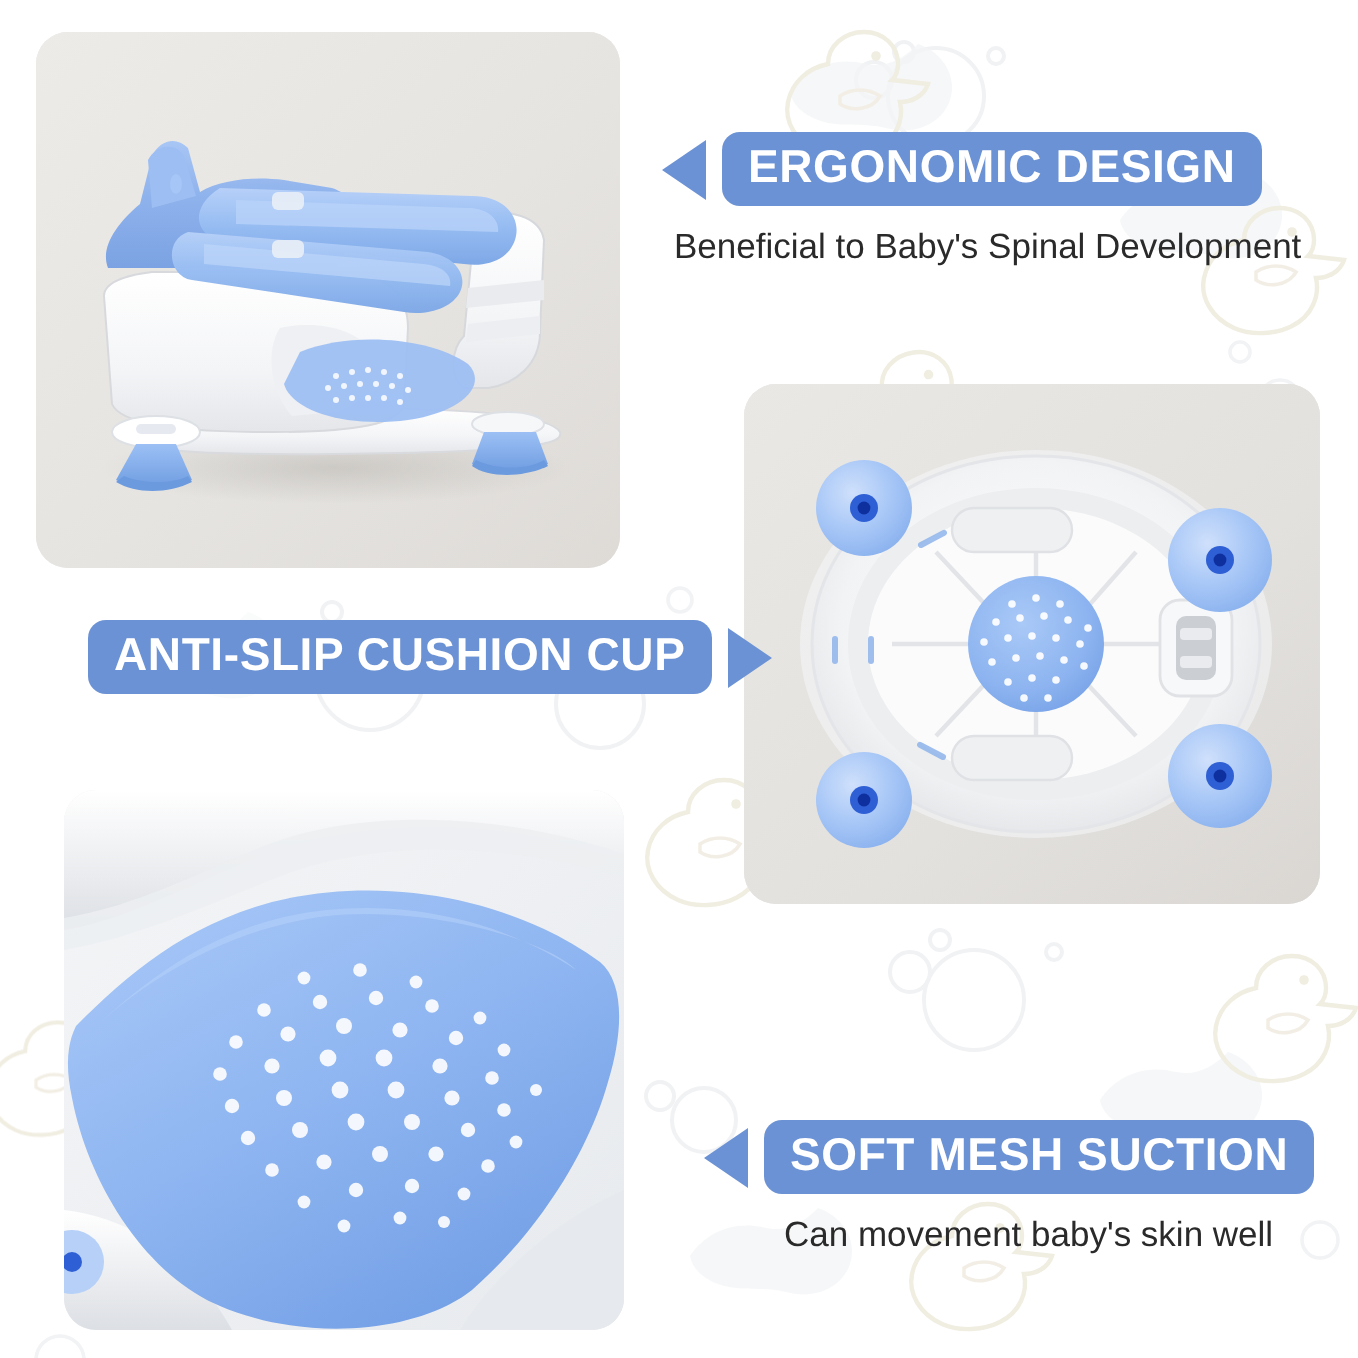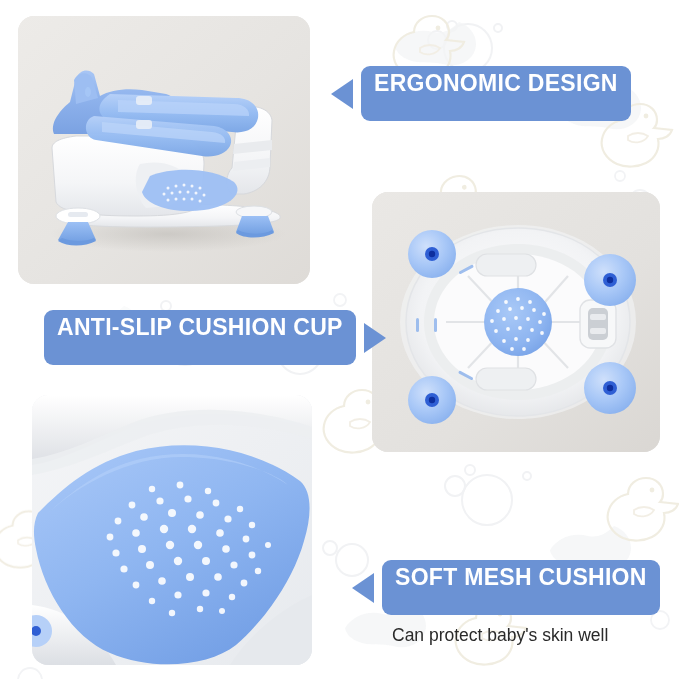--- a/index.html
+++ b/index.html
@@ -46,21 +46,21 @@
   .tri-right {
     border-top:15px solid transparent;
     border-bottom:15px solid transparent;
     border-left:22px solid #6b92d4;
     margin-left:8px;
   }
   .badge {
     background:#6b92d4;
     color:#ffffff;
     border-radius:9px;
-    padding:4px 13px 24px 13px;
+    padding:4px 13px 6px 13px;
     font-size:23px;
     font-weight:bold;
     letter-spacing:0.3px;
     white-space:nowrap;
     line-height:1.18;
   }
   .subtitle {
     color:#2a2a2a;
     font-size:17.5px;
     white-space:nowrap;
@@ -468,28 +468,29 @@
       </g>
     </svg>
   </div>
 </div>
 
 <div class="feature f1">
   <div class="feature-row">
     <div class="tri tri-left"></div>
     <div class="badge">ERGONOMIC DESIGN</div>
   </div>
+  <div class="subtitle">Beneficial to Baby's Spinal Development</div>
 </div>
 
 <div class="feature f2">
   <div class="feature-row">
     <div class="badge">ANTI-SLIP CUSHION CUP</div>
     <div class="tri tri-right"></div>
   </div>
 </div>
 
 <div class="feature f3">
   <div class="feature-row">
     <div class="tri tri-left"></div>
-    <div class="badge">SOFT MESH CUSHION</div>
-  </div>
-  <div class="subtitle">Can protect baby's skin well</div>
+    <div class="badge">SOFT MESH SUCTION</div>
+  </div>
+  <div class="subtitle">Can movement baby's skin well</div>
 </div>
 
 </body></html>

